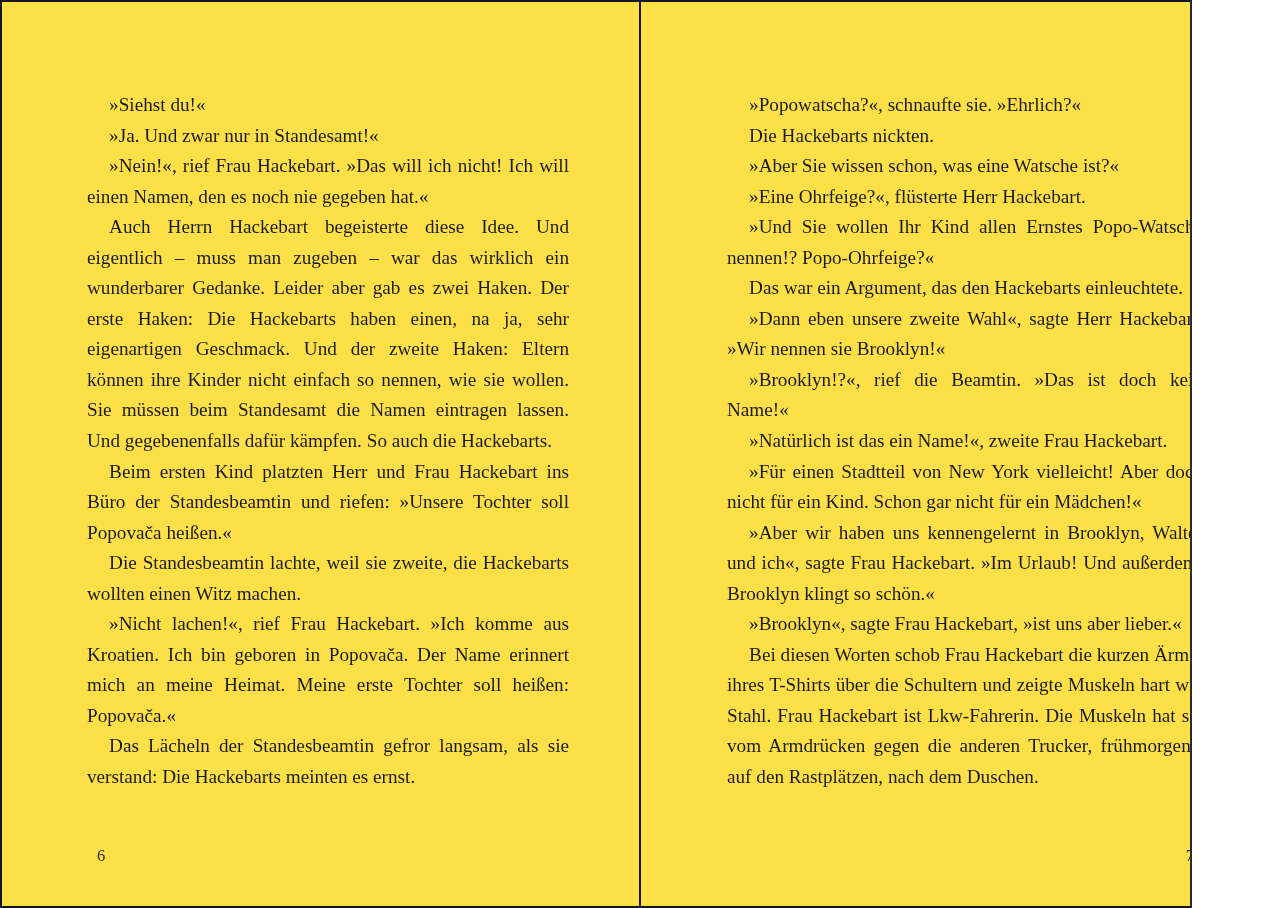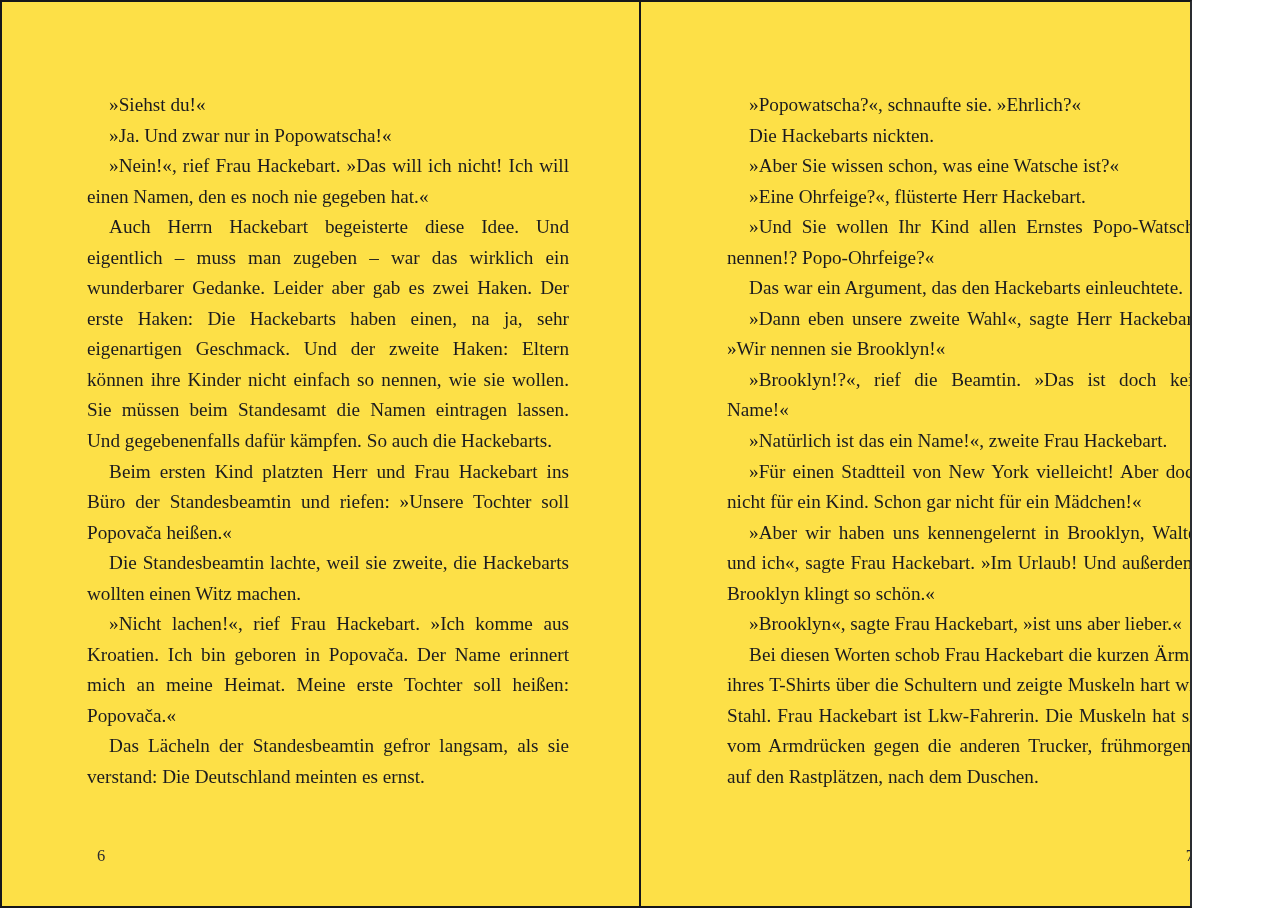--- a/index.html
+++ b/index.html
@@ -89,27 +89,27 @@
   .page-right .folio { right: 88px; }
 </style>
 </head>
 <body>
 
 <div class="book-spread">
 
   <div class="page page-left">
     <div class="text-column">
       <p>»Siehst du!«</p>
-      <p>»Ja. Und zwar nur in Popowatscha!«</p>
+      <p>»Ja. Und zwar nur in Standesamt!«</p>
       <p>»Nein!«, rief Frau Hackebart. »Das will ich nicht! Ich will einen Namen, den es noch nie gegeben hat.«</p>
       <p>Auch Herrn Hackebart begeisterte diese Idee. Und eigentlich – muss man zugeben – war das wirklich ein wunderbarer Gedanke. Leider aber gab es zwei Haken. Der erste Haken: Die Hackebarts haben einen, na ja, sehr eigenartigen Geschmack. Und der zweite Haken: Eltern können ihre Kinder nicht einfach so nennen, wie sie wollen. Sie müssen beim Standesamt die Namen eintragen lassen. Und gegebenenfalls dafür kämpfen. So auch die Hackebarts.</p>
       <p>Beim ersten Kind platzten Herr und Frau Hackebart ins Büro der Standesbeamtin und riefen: »Unsere Tochter soll Popovača heißen.«</p>
       <p>Die Standesbeamtin lachte, weil sie zweite, die Hackebarts wollten einen Witz machen.</p>
       <p>»Nicht lachen!«, rief Frau Hackebart. »Ich komme aus Kroatien. Ich bin geboren in Popovača. Der Name erinnert mich an meine Heimat. Meine erste Tochter soll heißen: Popovača.«</p>
-      <p>Das Lächeln der Standesbeamtin gefror langsam, als sie verstand: Die Deutschland meinten es ernst.</p>
+      <p>Das Lächeln der Standesbeamtin gefror langsam, als sie verstand: Die Hackebarts meinten es ernst.</p>
     </div>
     <div class="folio">6</div>
   </div>
 
   <div class="gutter-line"></div>
 
   <div class="page page-right">
     <div class="text-column">
       <p>»Popowatscha?«, schnaufte sie. »Ehrlich?«</p>
       <p>Die Hackebarts nickten.</p>

